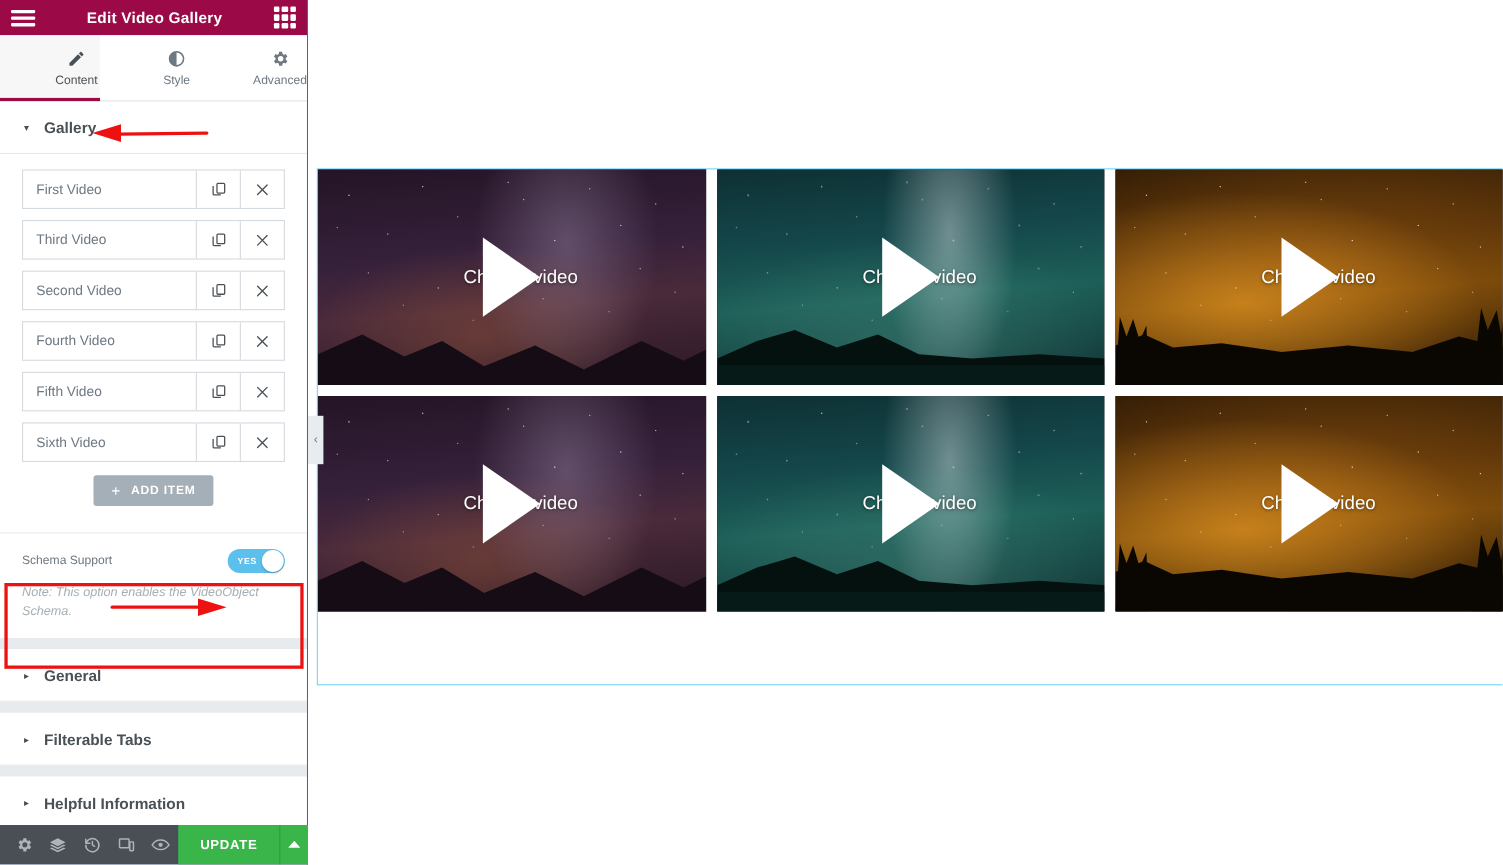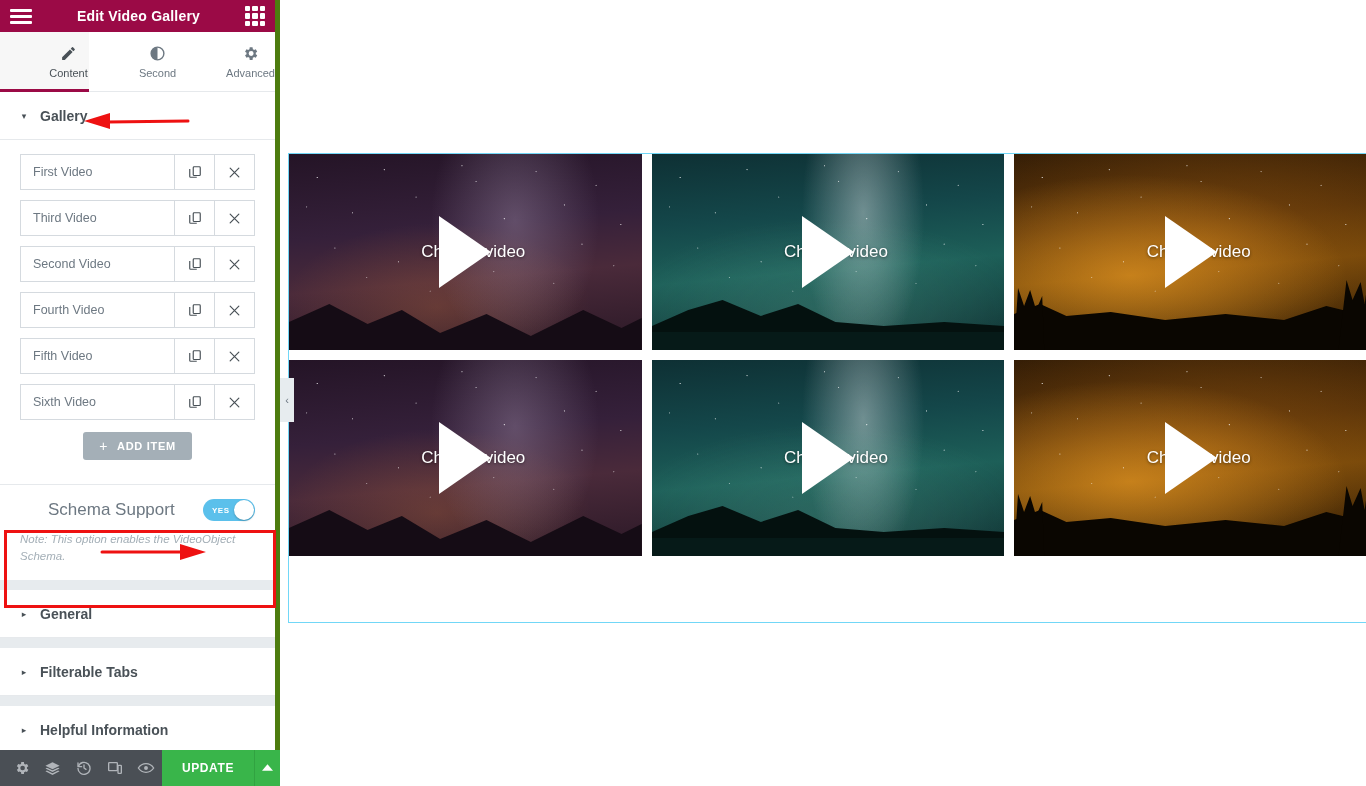--- a/index.html
+++ b/index.html
@@ -10,21 +10,21 @@
     font-family: "Liberation Sans", sans-serif;
     background: #ffffff;
   }
   #app { position: relative; width: 1366px; height: 786px; }
 
   
   #panel {
     position: absolute; left: 0; top: 0;
     width: 280px; height: 786px;
     background: #1d4ed8;
-    border-right: 5px solid #4d7c0f;
+    border-right: 1px solid #4d7c0f;
     display: flex; flex-direction: column;
   }
   
   .panel-header {
     height: 32px; flex: 0 0 32px;
     background: #9b0a46;
     display: flex; align-items: center;
     padding: 0 10px;
     position: relative;
   }
@@ -112,21 +112,21 @@
   }
   .add-item .plus { font-size: 14px; font-weight: normal; }
 
   
   .control-row {
     border-top: 1px solid #e6e9ec;
     padding: 14px 20px 16px 20px;
     background: #ffffff;
   }
   .ctrl-line { display: flex; align-items: center; justify-content: space-between; }
-  .ctrl-label { font-size: 17px; color: #6d7882; margin-left: 28px; }
+  .ctrl-label { font-size: 11px; color: #6d7882; }
   .switch {
     width: 52px; height: 22px; border-radius: 11px;
     background: #5bc0eb; position: relative; cursor: pointer;
     display: flex; align-items: center;
   }
   .switch .sw-text {
     color: #ffffff; font-size: 8px; font-weight: bold;
     letter-spacing: .5px; margin-left: 9px;
   }
   .switch .knob {
@@ -392,21 +392,21 @@
         </span>
         <span>Content</span>
       </div>
       <div class="tab">
         <span>
           <svg width="17" height="17" viewBox="0 0 24 24">
               <circle cx="12" cy="12" r="9" fill="none" stroke="#6d7882" stroke-width="2"></circle>
               <path d="M12 3a9 9 0 000 18z" fill="#6d7882"></path>
             </svg>
         </span>
-        <span>Second</span>
+        <span>Style</span>
       </div>
       <div class="tab">
         <span>
           <svg width="17" height="17" viewBox="0 0 24 24" fill="#6d7882">
               <path d="M19.4 13a7.8 7.8 0 000-2l2.1-1.6-2-3.5-2.5 1a7.7 7.7 0 00-1.7-1L14.9 3h-4l-.4 2.9a7.7 7.7 0 00-1.7 1l-2.5-1-2 3.5L6.4 11a7.8 7.8 0 000 2l-2.1 1.6 2 3.5 2.5-1c.5.4 1.1.8 1.7 1l.4 2.9h4l.4-2.9c.6-.2 1.2-.6 1.7-1l2.5 1 2-3.5L19.4 13zM12.9 15.5a3.5 3.5 0 110-7 3.5 3.5 0 010 7z"></path>
             </svg>
         </span>
         <span>Advanced</span>
       </div>
     </div>

